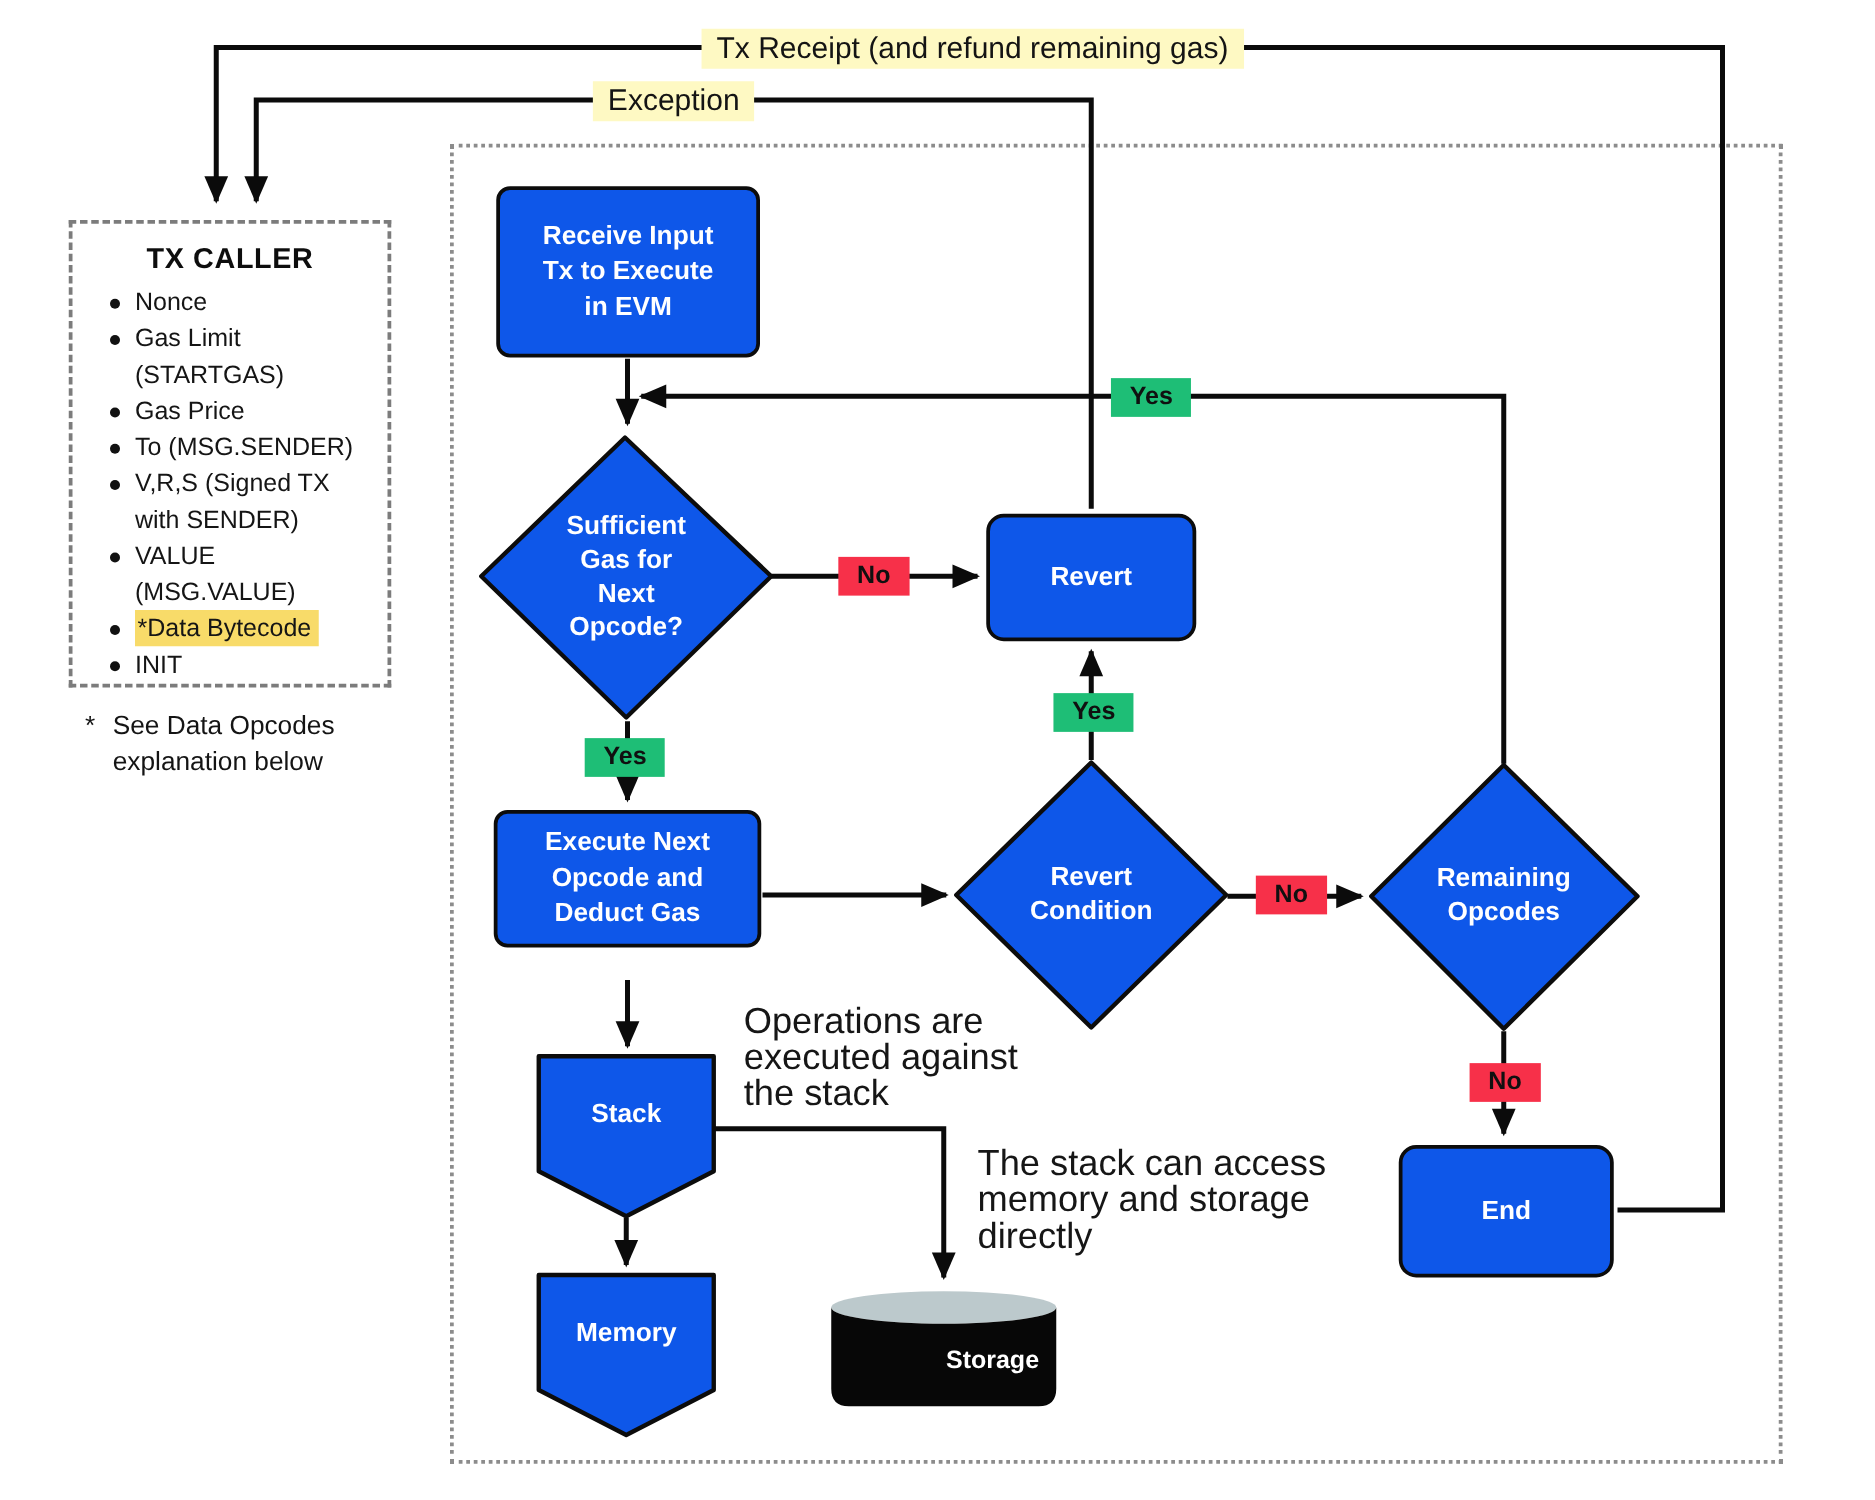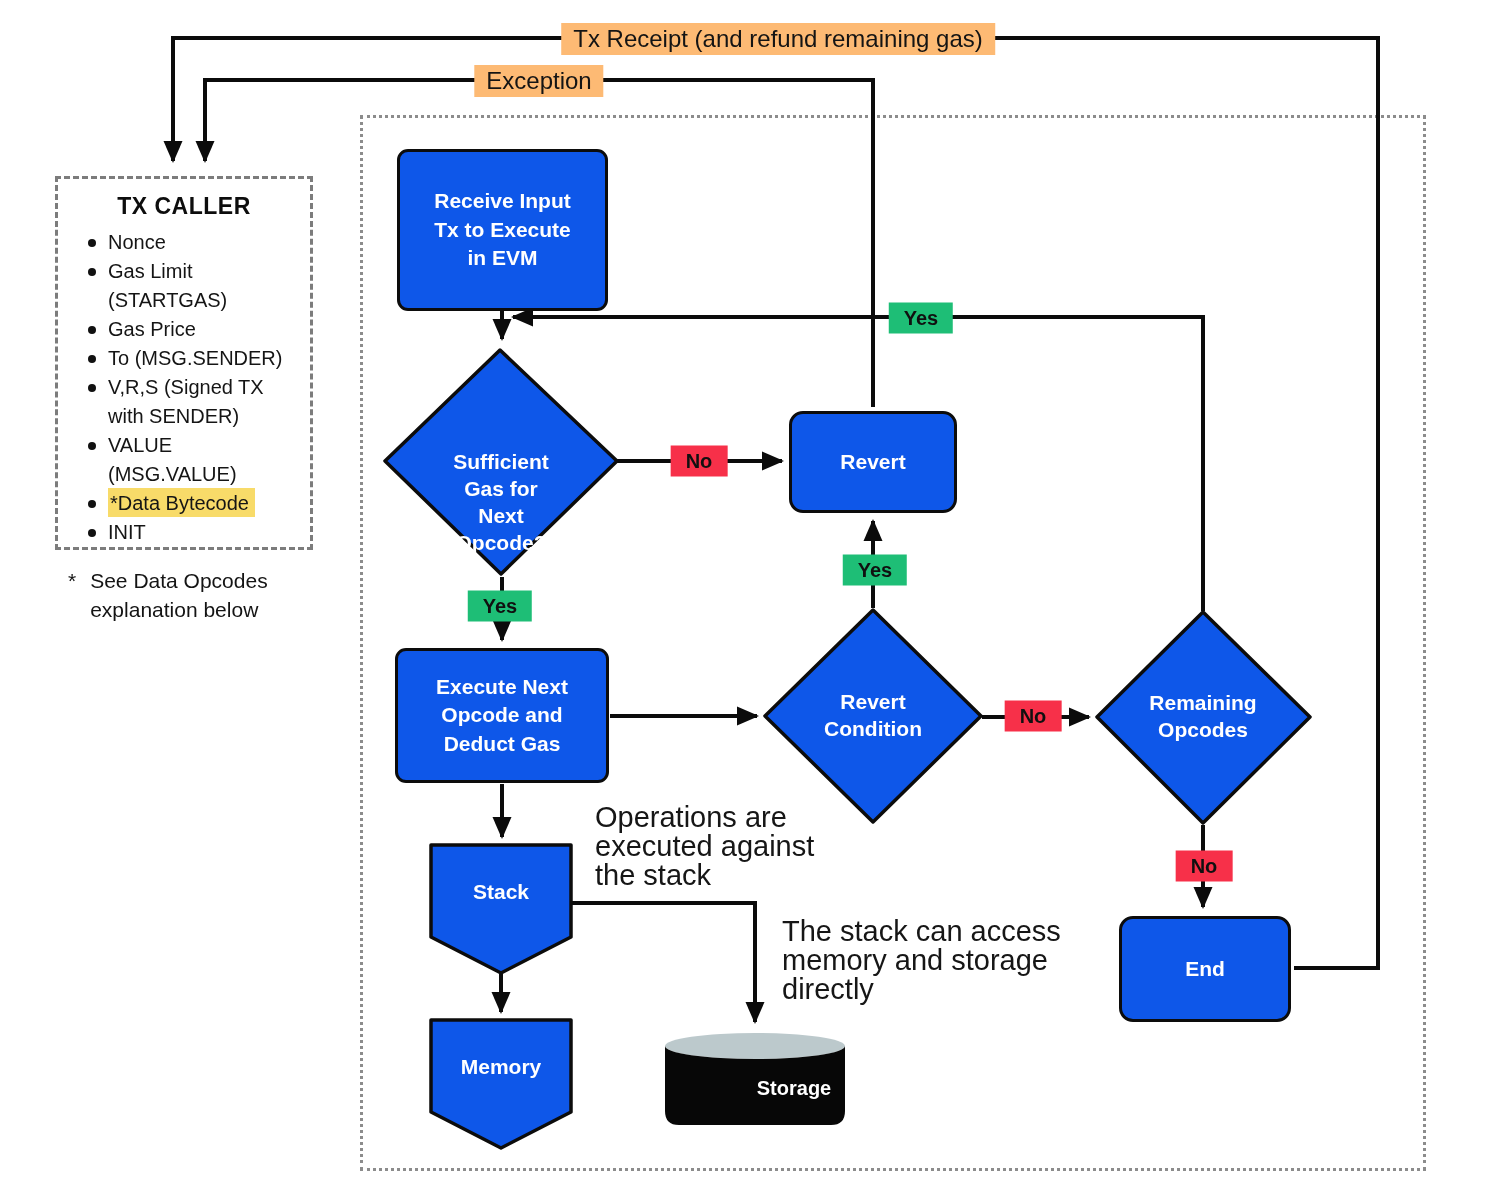--- a/index.html
+++ b/index.html
@@ -19,37 +19,37 @@
   
   svg.layer{position:absolute;left:0;top:0;}
   .connector{stroke:var(--line);stroke-width:4;fill:none;}
   .shape{fill:var(--blue);stroke:#0c0c0c;stroke-width:3.5;stroke-linejoin:round;}
 
   
   .node{position:absolute;background:var(--blue);border:3.5px solid #0c0c0c;
     border-radius:11px;color:#fff;font-weight:bold;font-size:21px;line-height:1.35;
     display:flex;flex-direction:column;align-items:center;justify-content:center;
     text-align:center;box-sizing:border-box;}
-  .node-receive{left:397px;top:149px;width:211px;height:162px;}
+  .node-receive{left:397px;top:149px;width:211px;height:137px;}
   .node-revert {left:789px;top:411px;width:168px;height:102px;border-radius:14px;}
-  .node-execute{left:395px;top:648px;width:214px;height:135px;}
+  .node-execute{left:395px;top:648px;width:214px;height:110px;}
   .node-end    {left:1119px;top:916px;width:172px;height:106px;border-radius:14px;}
 
   
   .shape-label{position:absolute;transform:translate(-50%,-50%);color:#fff;
     font-weight:bold;font-size:21px;line-height:1.28;text-align:center;white-space:nowrap;}
 
   
   .chip{position:absolute;transform:translate(-50%,-50%);font-weight:bold;font-size:20px;
     color:#101010;padding:4px 15px;text-align:center;}
   .chip.green{background:var(--green);}
   .chip.red{background:var(--red);}
 
   
-  .line-label{position:absolute;transform:translate(-50%,-50%);background:#fdba74;
+  .line-label{position:absolute;transform:translate(-50%,-50%);background:#fef9c3;
     padding:2px 12px;font-size:24px;color:#141414;white-space:nowrap;}
 
   
   .caller-title{margin-top:14px;text-align:center;font-weight:bold;font-size:23px;
     letter-spacing:.5px;color:#0d0d0d;}
   .caller-list{list-style:none;margin:8px 0 0 0;padding:0 10px 0 30px;}
   .caller-list li{position:relative;padding-left:20px;font-size:20px;line-height:29px;color:#151515;}
   .bullet{position:absolute;left:0;top:11px;width:8px;height:8px;border-radius:50%;background:#111;}
   .hl{background:var(--yellow);padding:4px 6px 3px 2px;}
 
@@ -112,21 +112,21 @@
   </div>
   <div class="node node-execute">
     <span>Execute Next</span>
     <span>Opcode and</span>
     <span>Deduct Gas</span>
   </div>
   <div class="node node-end">
     <span>End</span>
   </div>
 
-  <div class="shape-label" style="left:501px;top:462px;margin-top:41px;">
+  <div class="shape-label" style="left:501px;top:462px;">
     <div>Sufficient</div>
     <div>Gas for</div>
     <div>Next</div>
     <div>Opcode?</div>
   </div>
   <div class="shape-label" style="left:873px;top:716px;">
     <div>Revert</div>
     <div>Condition</div>
   </div>
   <div class="shape-label" style="left:1203px;top:717px;">

